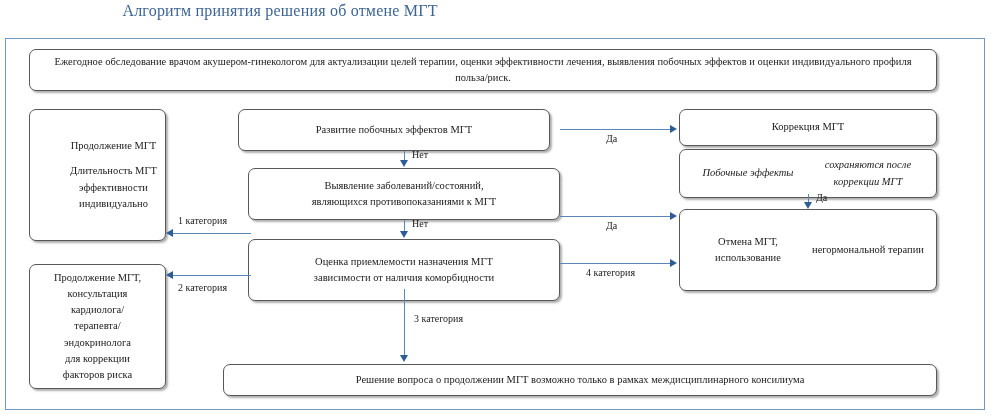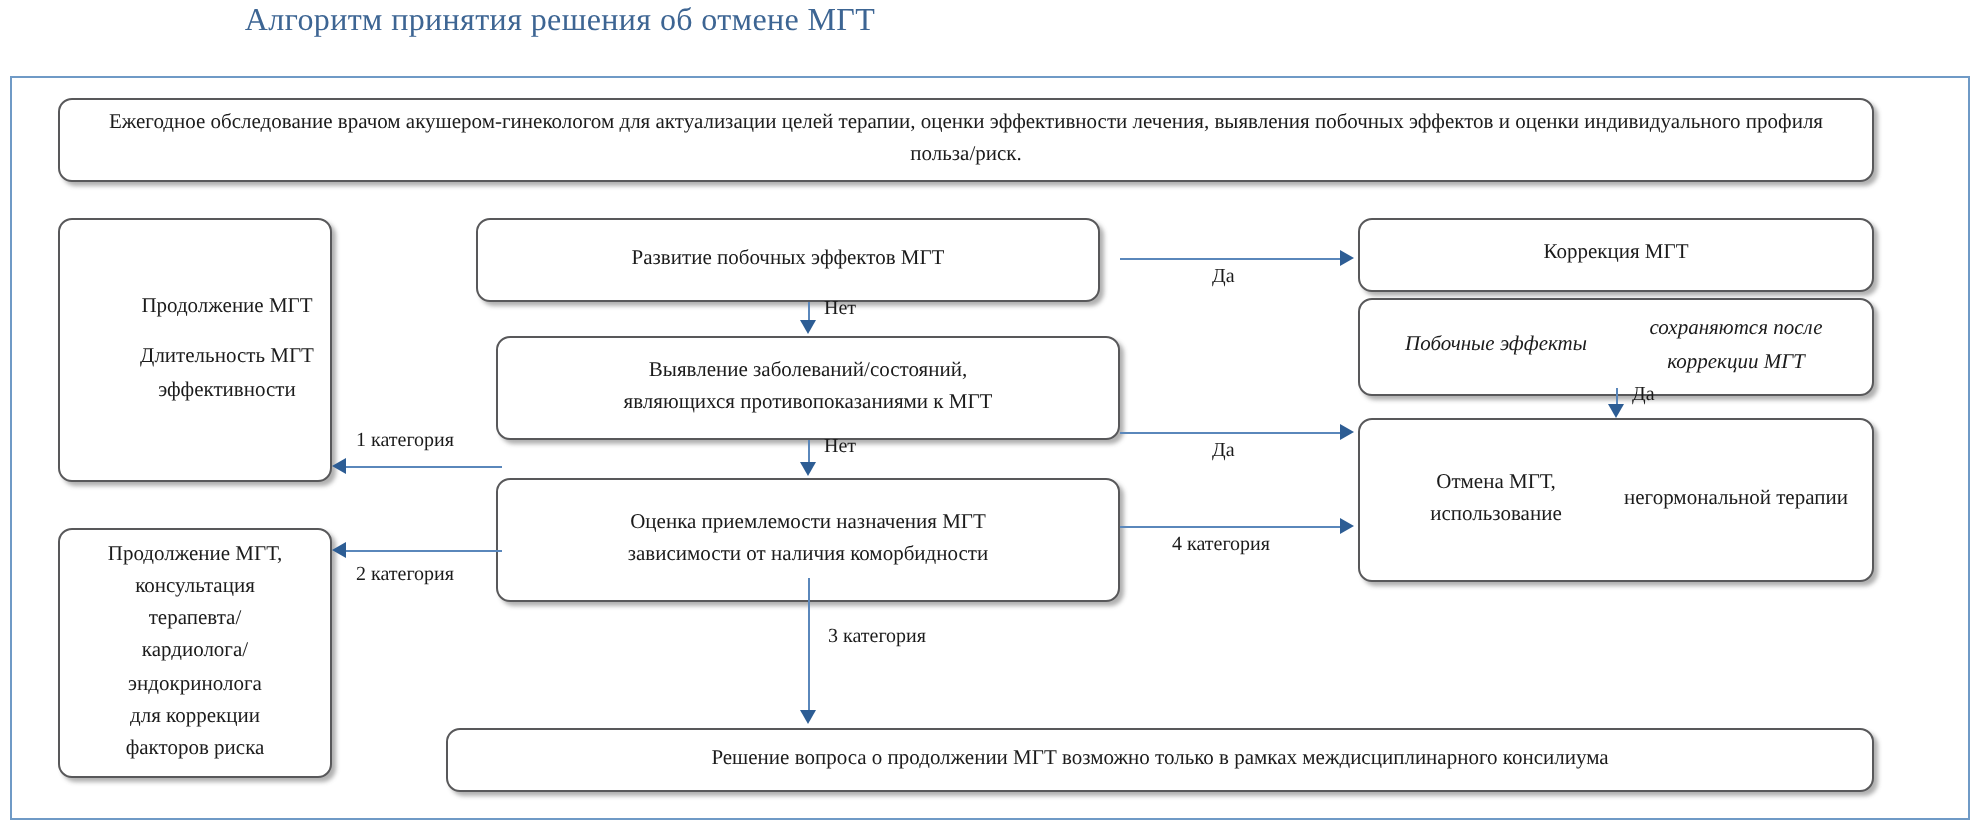--- a/index.html
+++ b/index.html
@@ -63,27 +63,28 @@
 
   <div class="box" style="left:23px;top:10px;width:908px;height:42px;">
     <span class="inner">Ежегодное обследование врачом акушером-гинекологом для актуализации целей терапии, оценки эффективности лечения, выявления побочных эффектов и оценки индивидуального профиля польза/риск.</span>
   </div>
 
   <div class="box" style="left:23px;top:70px;width:137px;height:132px;flex-direction:column;padding-left:40px;">
     <span class="inner">Продолжение МГТ</span>
     <span class="sp"></span>
     <span class="inner">Длительность МГТ</span>
     <span class="inner">эффективности</span>
+    <span class="inner">индивидуально</span>
   </div>
 
   <div class="box" style="left:23px;top:225px;width:137px;height:125px;flex-direction:column;">
     <span class="inner">Продолжение МГТ,</span>
     <span class="inner">консультация</span>
+    <span class="inner">кардиолога/</span>
     <span class="inner">терапевта/</span>
-    <span class="inner">кардиолога/</span>
     <span class="inner">эндокринолога</span>
     <span class="inner">для коррекции</span>
     <span class="inner">факторов риска</span>
   </div>
 
   <div class="box" style="left:232px;top:70px;width:312px;height:42px;">
     <span class="inner">Развитие побочных эффектов МГТ</span>
   </div>
 
   <div class="box" style="left:242px;top:129px;width:312px;height:52px;flex-direction:column;">

